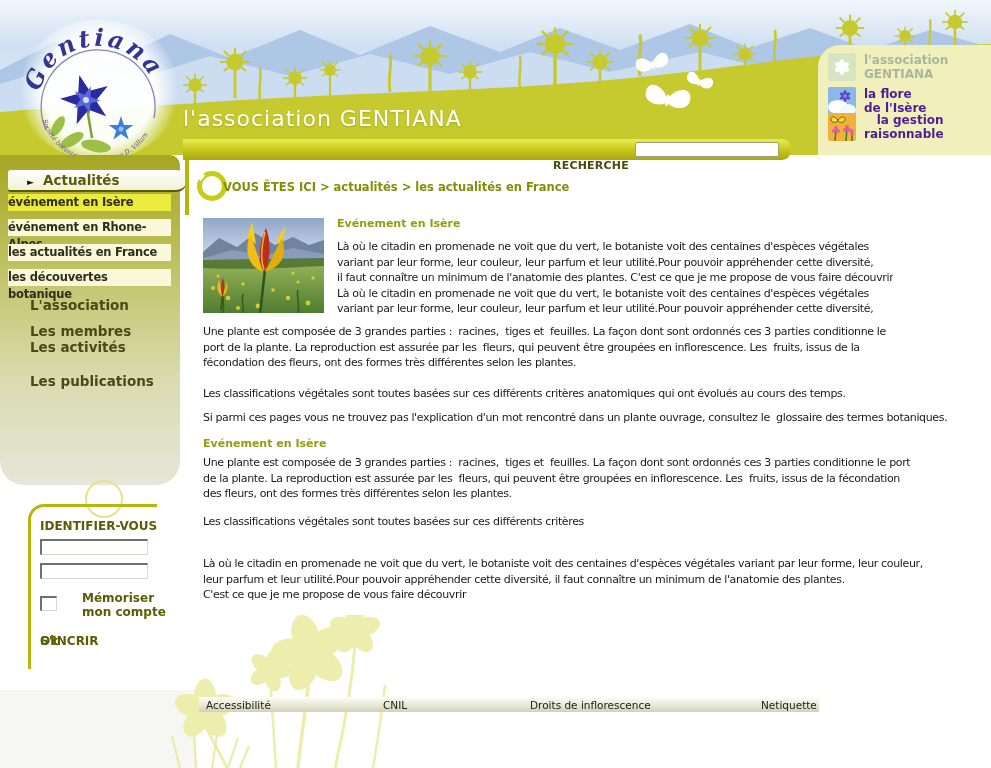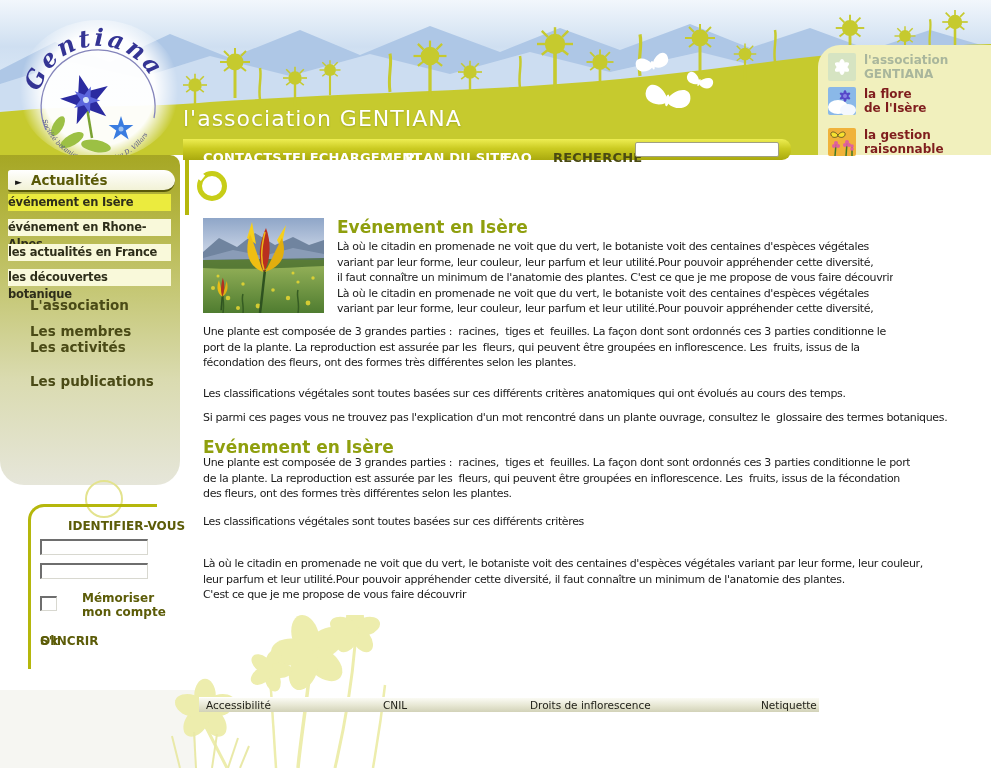--- a/index.html
+++ b/index.html
@@ -11,56 +11,56 @@
   #header{left:0;top:0;width:991px;height:155px;
     background:linear-gradient(180deg,#f2f7fc 0%,#cfdff1 30%,#dfecf8 65%,#eaf2f9 100%);}
   #header-art{left:0;top:0;}
   #logo-blob{left:18px;top:20px;width:162px;height:140px;border-radius:50%;
     background:radial-gradient(circle,rgba(255,255,255,.97) 52%,rgba(255,255,255,0) 74%);}
   #logo-svg{left:22px;top:22px;}
   #site-title{left:183px;top:106px;font-size:22px;color:#ffffff;letter-spacing:1px;
     text-shadow:0 1px 2px rgba(120,130,20,.45);}
   #nav-bar{left:183px;top:139px;width:608px;height:21px;border-radius:0 9px 9px 0;
     background:linear-gradient(180deg,#eded52 0%,#cbcb22 45%,#a9a90e 100%);}
-  .nav-item{position:absolute;top:8px;line-height:21px;font-size:13px;font-weight:bold;
+  .nav-item{position:absolute;top:16px;line-height:21px;font-size:11px;font-weight:bold;
     color:#fff;letter-spacing:.2px;cursor:pointer;}
   #nav-contacts{left:20px;} #nav-telechargement{left:100px;}
   #nav-plan{left:222px;} #nav-faq{left:320px;}
   #recherche-label{left:370px;color:#4a4a12;}
   #search-input{position:absolute;left:452px;top:3px;width:136px;height:13px;
     border:1px solid #a0a080;border-radius:2px;background:#fff;font-size:10px;padding:0 3px;}
   #quick-panel{left:818px;top:45px;width:173px;height:110px;background:#f1f0bd;
     border-radius:22px 0 0 0;}
   .ql-row{position:absolute;left:10px;width:160px;height:30px;cursor:pointer;}
-  #ql-0{top:8px;} #ql-1{top:42px;} #ql-2{top:83px;}
+  #ql-0{top:8px;} #ql-1{top:42px;} #ql-2{top:68px;text-align:right;}
   .ql-icon{position:absolute;left:0;top:0;width:28px;height:28px;border-radius:2px;overflow:hidden;}
   .ql-label{position:absolute;left:36px;top:0;font-size:12px;font-weight:bold;line-height:14px;
-    white-space:pre;color:#7f1d1d;}
+    white-space:pre;color:#4c1d95;}
   #ql-0 .ql-label{color:#a9b69c;}
 
   
   #sidebar{left:0;top:155px;width:180px;height:330px;border-radius:0 10px 24px 24px;
     background:linear-gradient(180deg,#a6a724 0%,#b2b33e 16%,#c6c877 42%,#dadbb0 68%,#e6e6da 100%);}
   #tab-actualites{position:absolute;left:8px;top:15px;width:167px;height:20px;line-height:20px;
     background:linear-gradient(180deg,#ffffff,#f2f2d6);border-bottom:2px solid #5a5a08;
-    border-radius:3px 12px 12px 3px;cursor:pointer;}
+    border-radius:3px 12px 12px 3px;cursor:pointer;padding-left:12px;}
   #tab-arrow{font-size:9px;color:#1a1a1a;margin:0 4px 0 7px;}
   #tab-label{font-size:13.5px;font-weight:bold;color:#5a5a08;}
   .menu-item{position:absolute;left:8px;width:163px;height:17px;line-height:17px;
     background:#f9f9da;padding-left:0;font-size:11.5px;font-weight:bold;color:#2e2e1a;
     letter-spacing:-.2px;cursor:pointer;}
   #mi-0{top:39px;background:#ebeb3e;} #mi-1{top:64px;} #mi-2{top:89px;} #mi-3{top:114px;}
   .side-link{position:absolute;left:30px;font-size:13.5px;font-weight:bold;color:#4a4a16;cursor:pointer;}
   #sl-0{top:142px;} #sl-1{top:168px;} #sl-2{top:184px;} #sl-3{top:218px;}
 
   
   #login-circle{left:85px;top:480px;width:34px;height:34px;border:2px solid #e3e38e;border-radius:50%;}
   #login-frame{left:28px;top:504px;width:126px;height:162px;
     border-top:3px solid #b5b70c;border-left:3px solid #b5b70c;border-top-left-radius:16px;}
-  #login-title{left:40px;top:519px;font-size:12px;font-weight:bold;color:#5c5c08;margin-left:28px;}
+  #login-title{left:40px;top:519px;font-size:12px;font-weight:bold;color:#5c5c08;}
   .login-input{position:absolute;width:101px;height:11px;background:#fff;font-size:10px;
     border-style:solid;border-width:2px 1px 1px 2px;border-color:#6e6e6e #d8d8d0 #d8d8d0 #6e6e6e;}
   #login-user{left:40px;top:539px;} #login-pass{left:40px;top:563px;}
   #remember-box{left:40px;top:596px;width:14px;height:12px;background:#fff;cursor:pointer;
     border-style:solid;border-width:2px 1px 1px 2px;border-color:#6e6e6e #d8d8d0 #d8d8d0 #6e6e6e;}
   #remember-label{left:66px;top:591px;font-size:12px;font-weight:bold;color:#5c5c08;
     line-height:14px;white-space:pre;margin-left:16px;}
   #ok-link,#signup-link{font-size:12px;font-weight:bold;color:#5c5c08;cursor:pointer;margin-top:12px;}
   #ok-link{left:40px;top:622px;} #signup-link{left:40px;top:622px;text-align:center;}
 
@@ -69,21 +69,21 @@
   #flowers-svg{left:55px;top:615px;} #rays-svg{left:170px;top:730px;}
 
   
   #content-rule{left:185px;top:160px;width:4px;height:55px;background:#b5b70c;}
   #crumb-ring{left:197px;top:171px;width:20px;height:20px;border:5px solid #c7cd17;border-radius:50%;}
   #crumb-ring::after{content:'';position:absolute;left:-7px;top:-4px;width:9px;height:7px;
     background:#fff;transform:rotate(38deg);}
   #breadcrumb{left:223px;top:180px;font-size:11.5px;font-weight:bold;color:#7f8f06;}
   #breadcrumb .crumb-trail{cursor:pointer;}
   #article-photo{left:203px;top:218px;width:121px;height:95px;overflow:hidden;}
-  .h-olive{font-size:17px;font-weight:bold;color:#8f9f0e;}
+  .h-olive{font-size:11px;font-weight:bold;color:#8f9f0e;}
   #article-h1{left:337px;top:217px;} #article-h2{left:203px;top:437px;}
   .body-text{font-size:11px;color:#1a1a1a;letter-spacing:-.35px;line-height:15.5px;
     white-space:pre;max-width:788px;overflow:hidden;}
   #article-intro{left:337px;top:239px;max-width:652px;}
   #body1{left:203px;top:324px;} #body2{left:203px;top:386px;} #body3{left:203px;top:410px;}
   #body4{left:203px;top:455px;} #body5{left:203px;top:514px;} #body6{left:203px;top:556px;}
 
   
   #footer-bar{left:199px;top:697px;width:620px;height:14px;
     background:linear-gradient(180deg,#fbfbf4 0%,#e6e6d2 55%,#d2d2b8 100%);
@@ -301,20 +301,24 @@
       <line x1="10" y1="38" x2="2" y2="6"></line>
         <line x1="26" y1="38" x2="24" y2="2"></line>
       <line x1="42" y1="38" x2="47" y2="4"></line>
         <line x1="58" y1="38" x2="68" y2="8"></line>
       <line x1="70" y1="38" x2="79" y2="16"></line>
     </g>
   </svg>
 
   <div class="abs" id="content-rule"></div>
   <div class="abs" id="crumb-ring"></div>
+  <div class="abs" id="breadcrumb">
+    <span class="crumb-prefix">VOUS ÊTES ICI</span>
+    <span class="crumb-trail">&gt; actualités &gt; les actualités en France</span>
+  </div>
 
   <div class="abs" id="article-photo">
     <svg width="121" height="95" viewBox="0 0 121 95">
       <defs>
         <linearGradient id="sky" x1="0" y1="0" x2="0" y2="1">
           <stop offset="0" stop-color="#8fa6c8"></stop>
             <stop offset="1" stop-color="#d6deec"></stop>
         </linearGradient>
         <linearGradient id="mdw" x1="0" y1="0" x2="0" y2="1">
           <stop offset="0" stop-color="#9ab55c"></stop>

